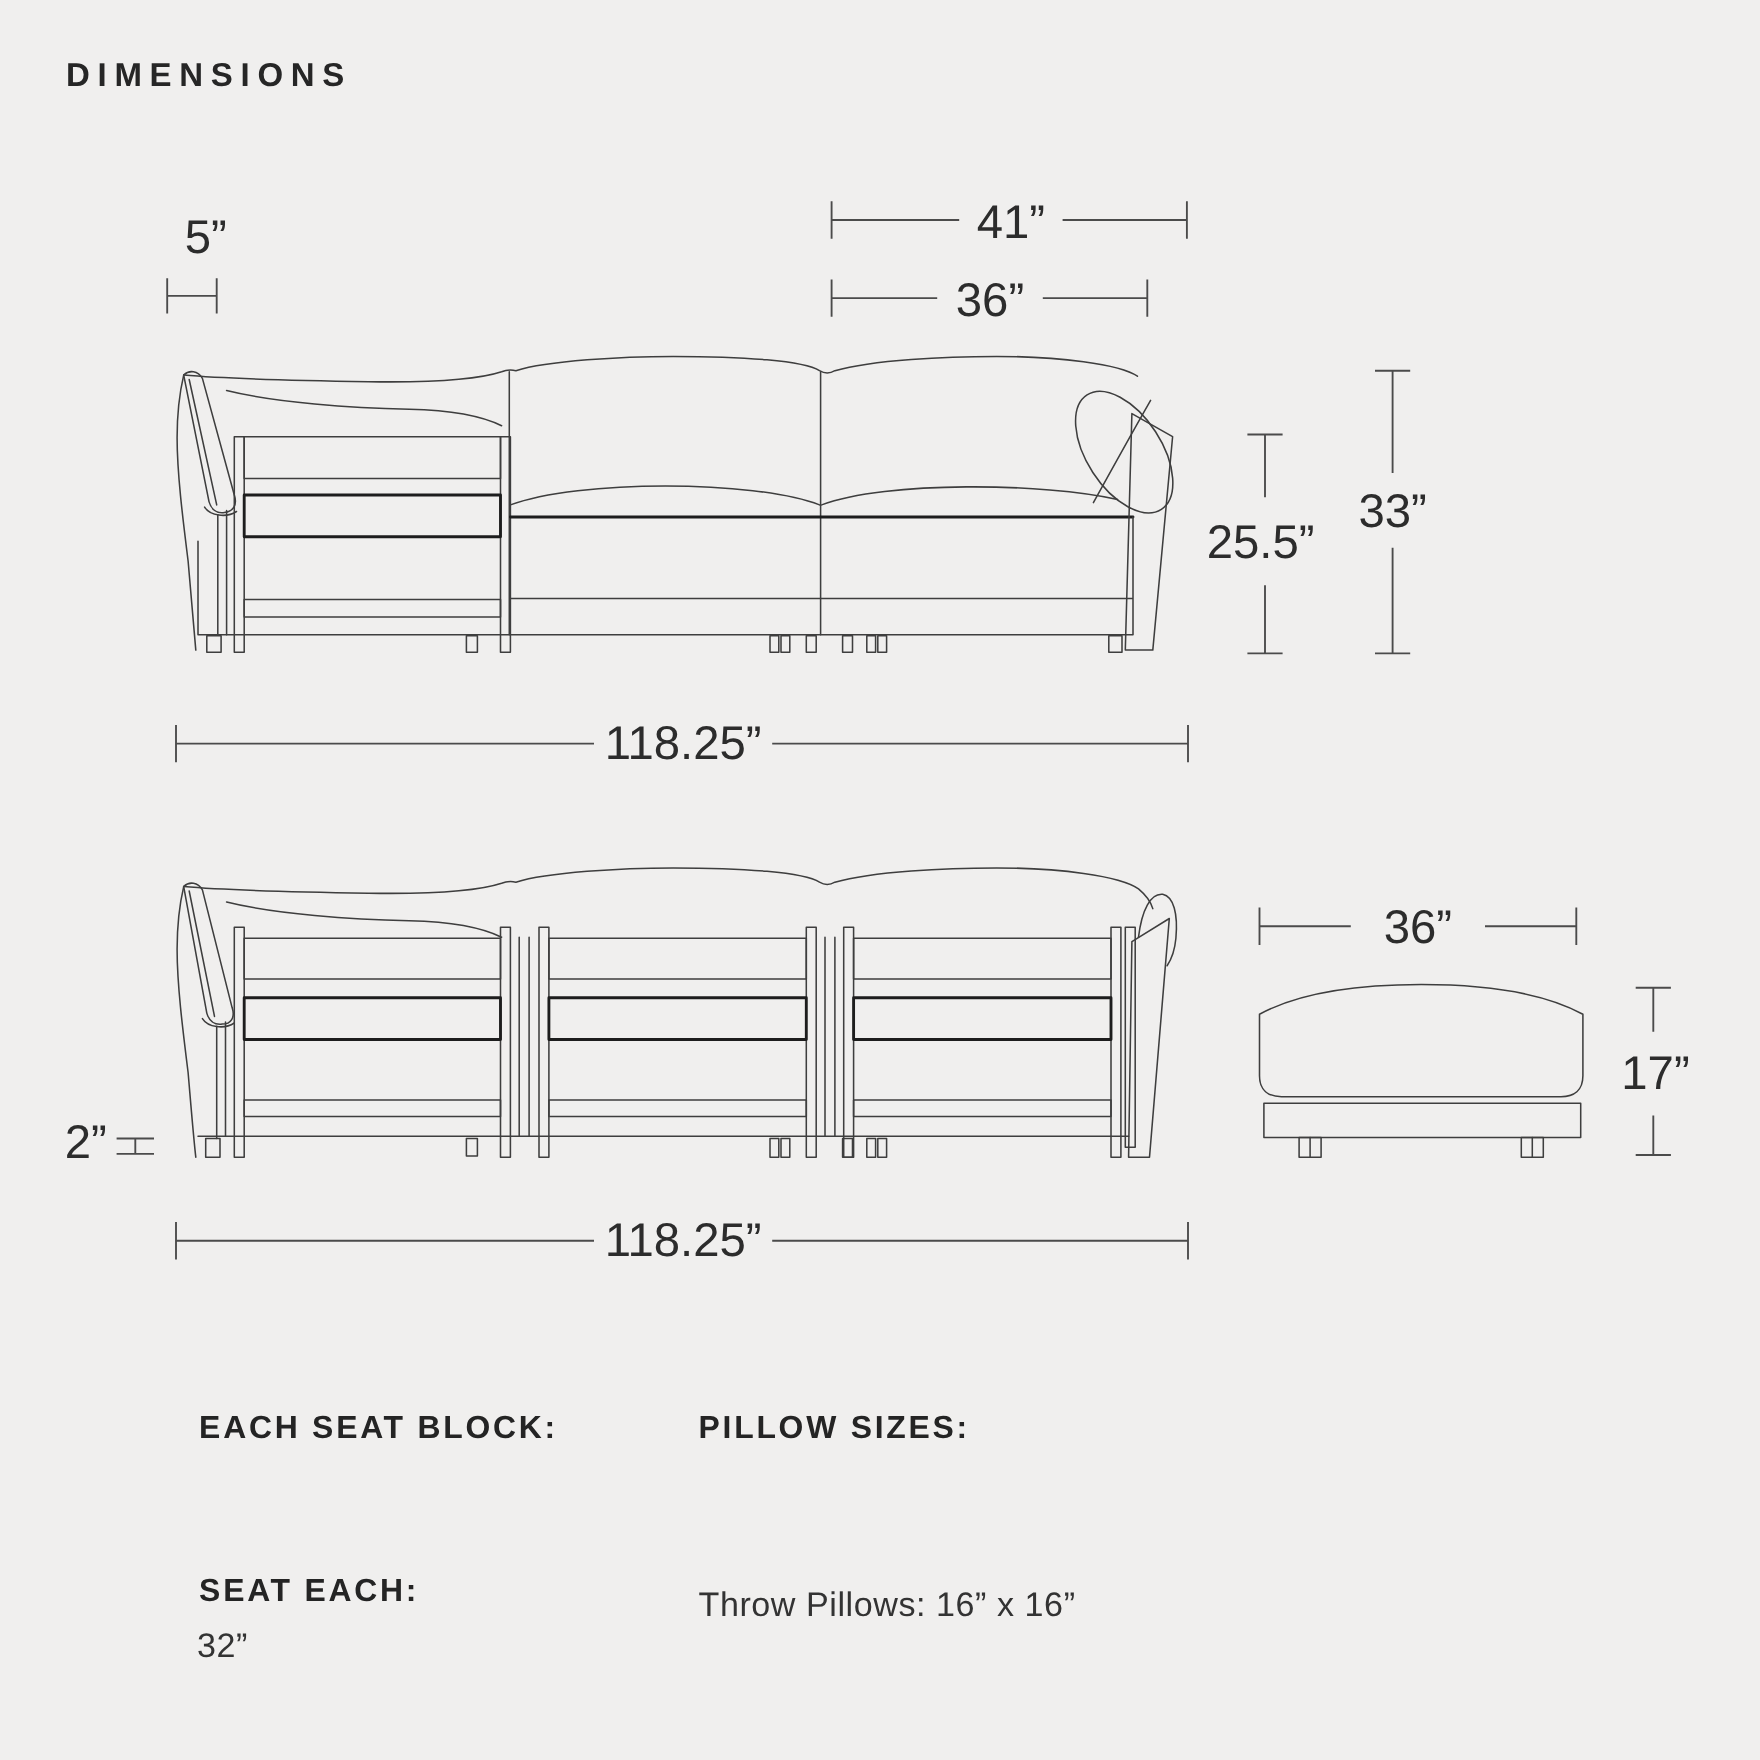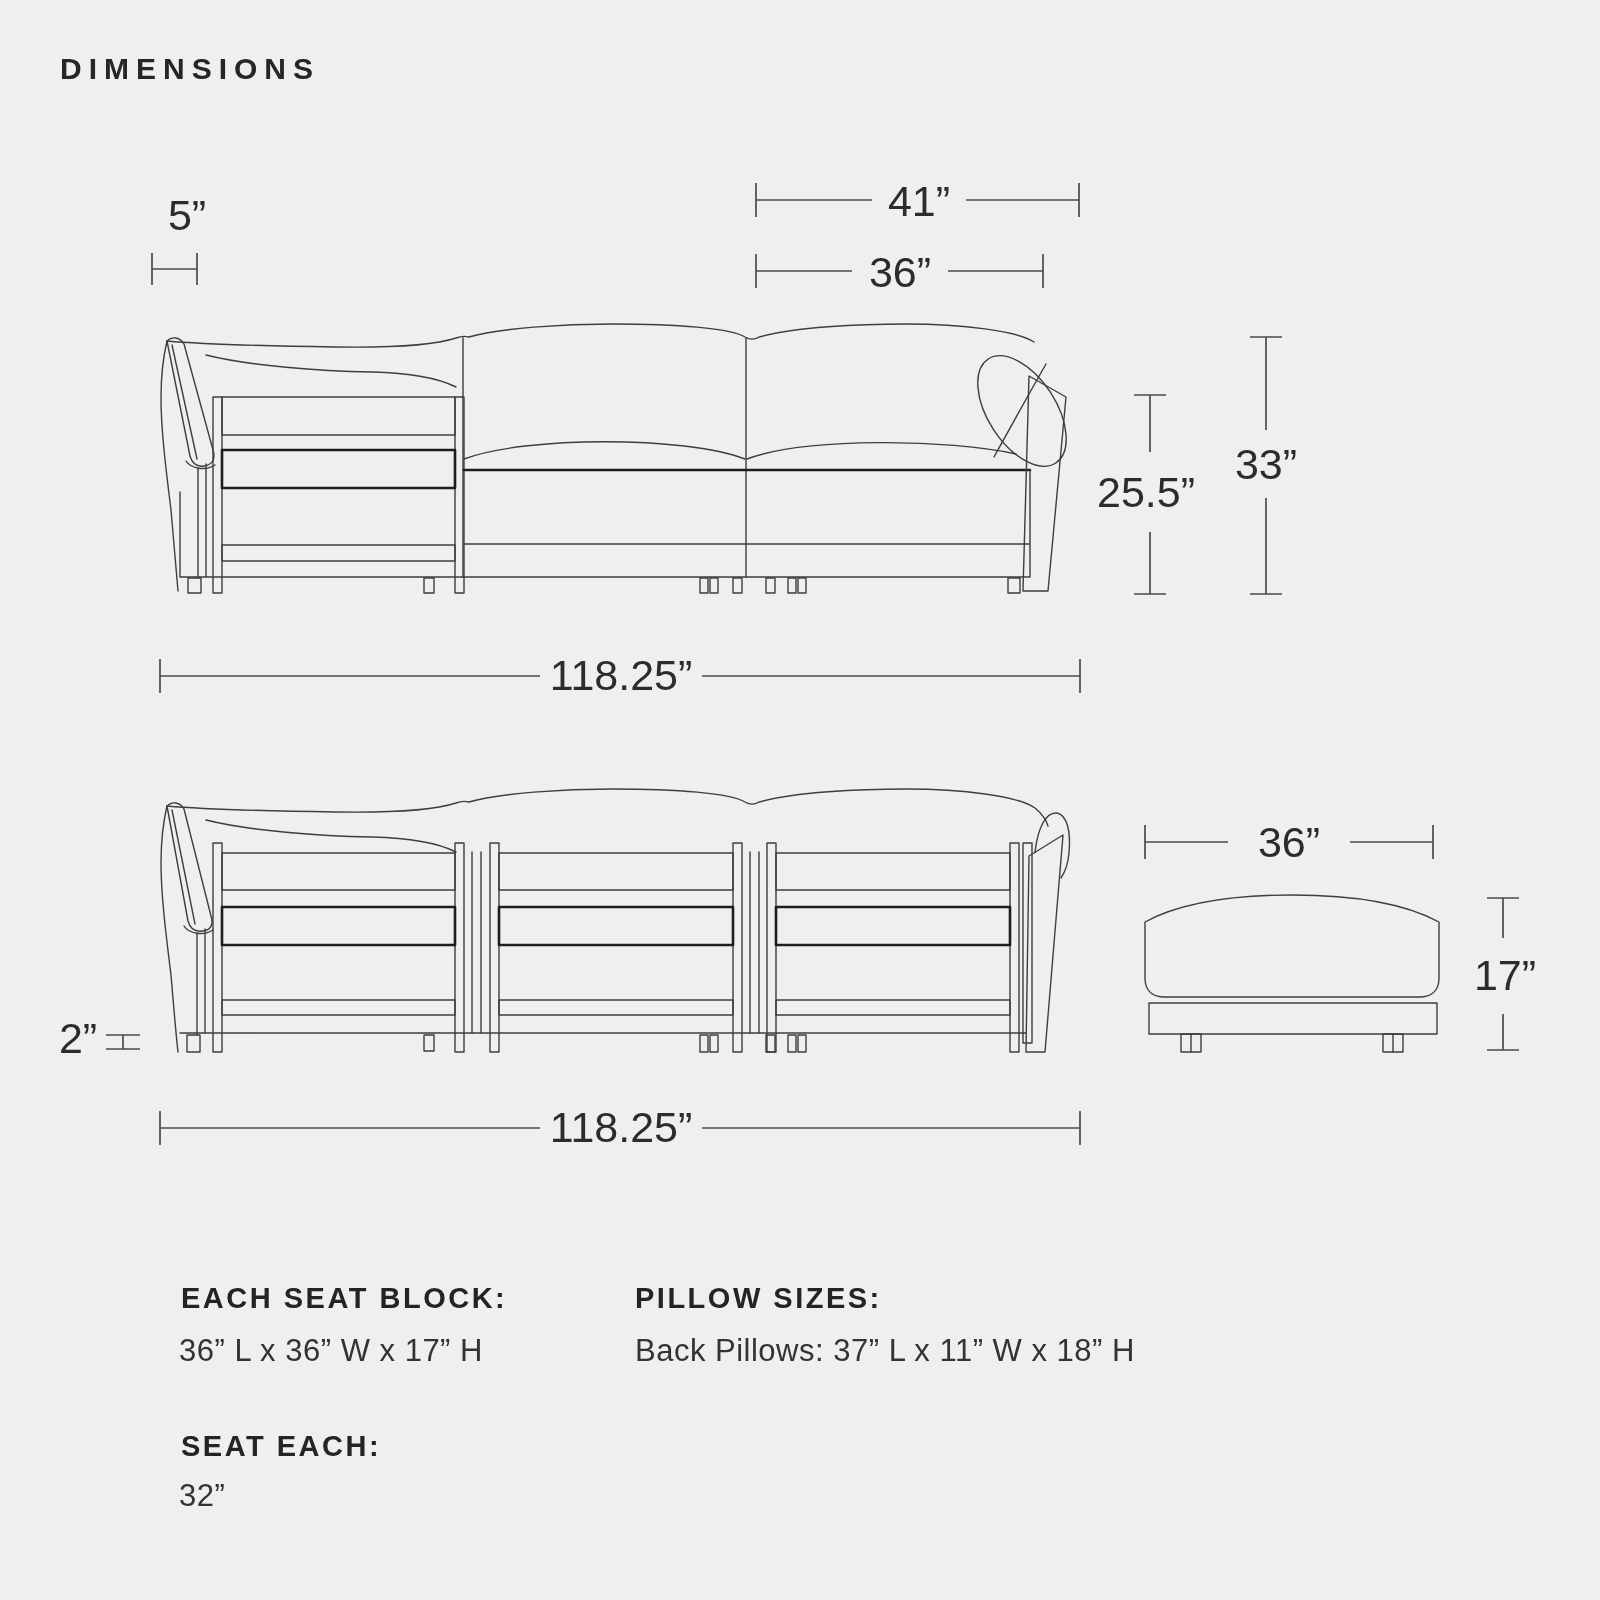--- a/index.html
+++ b/index.html
@@ -202,21 +202,20 @@
       </g>
 
       <g>
         <text class="dimtext" x="1505" y="990">17”</text>
         <path class="dim" d="M1487,898 L1519,898 M1487,1050 L1519,1050 M1503,898 L1503,938 M1503,1014 L1503,1050"></path>
       </g>
     </g>
   </svg>
 
   <div class="spec-heading" style="left:181px;top:1282px">EACH SEAT BLOCK:</div>
-  <div class="spec-value" style="left:179px;top:1333px">36” L x 36” W x 17” H</div>
 
   <div class="spec-heading" style="left:181px;top:1430px">SEAT EACH:</div>
   <div class="spec-value" style="left:179px;top:1478px">32”</div>
 
   <div class="spec-heading" style="left:635px;top:1282px">PILLOW SIZES:</div>
-  <div class="spec-value" style="left:635px;top:1333px">Back Pillows: 37” L x 11” W x 18” H</div>
+  <div class="spec-value" style="left:635px;top:1441px">Throw Pillows: 16” x 16”</div>
 
 </div>
 
 </body></html>

